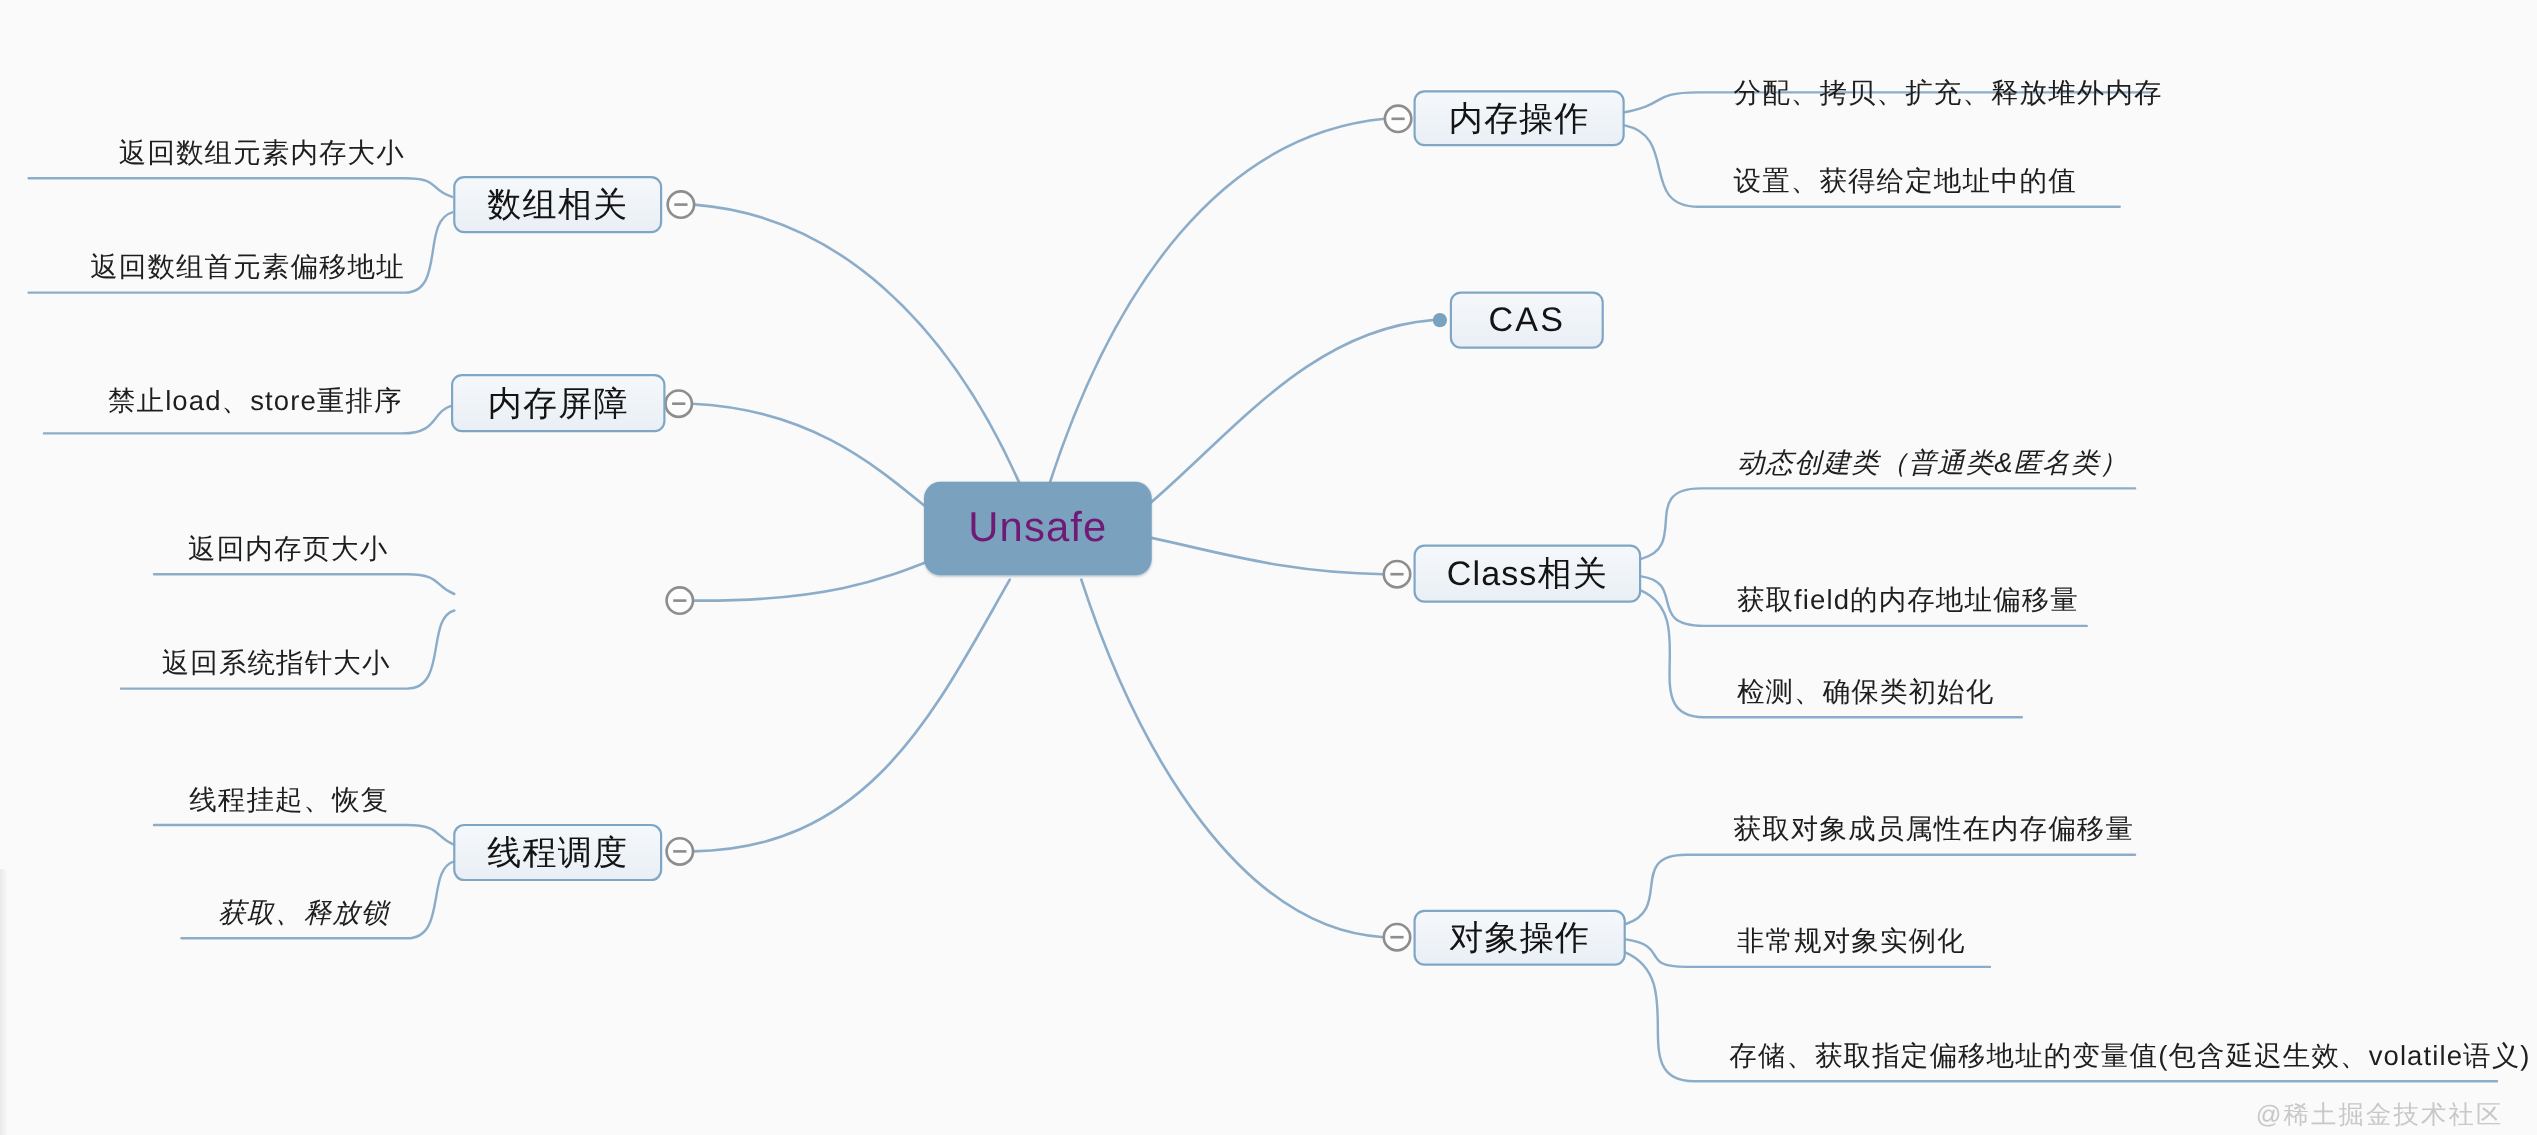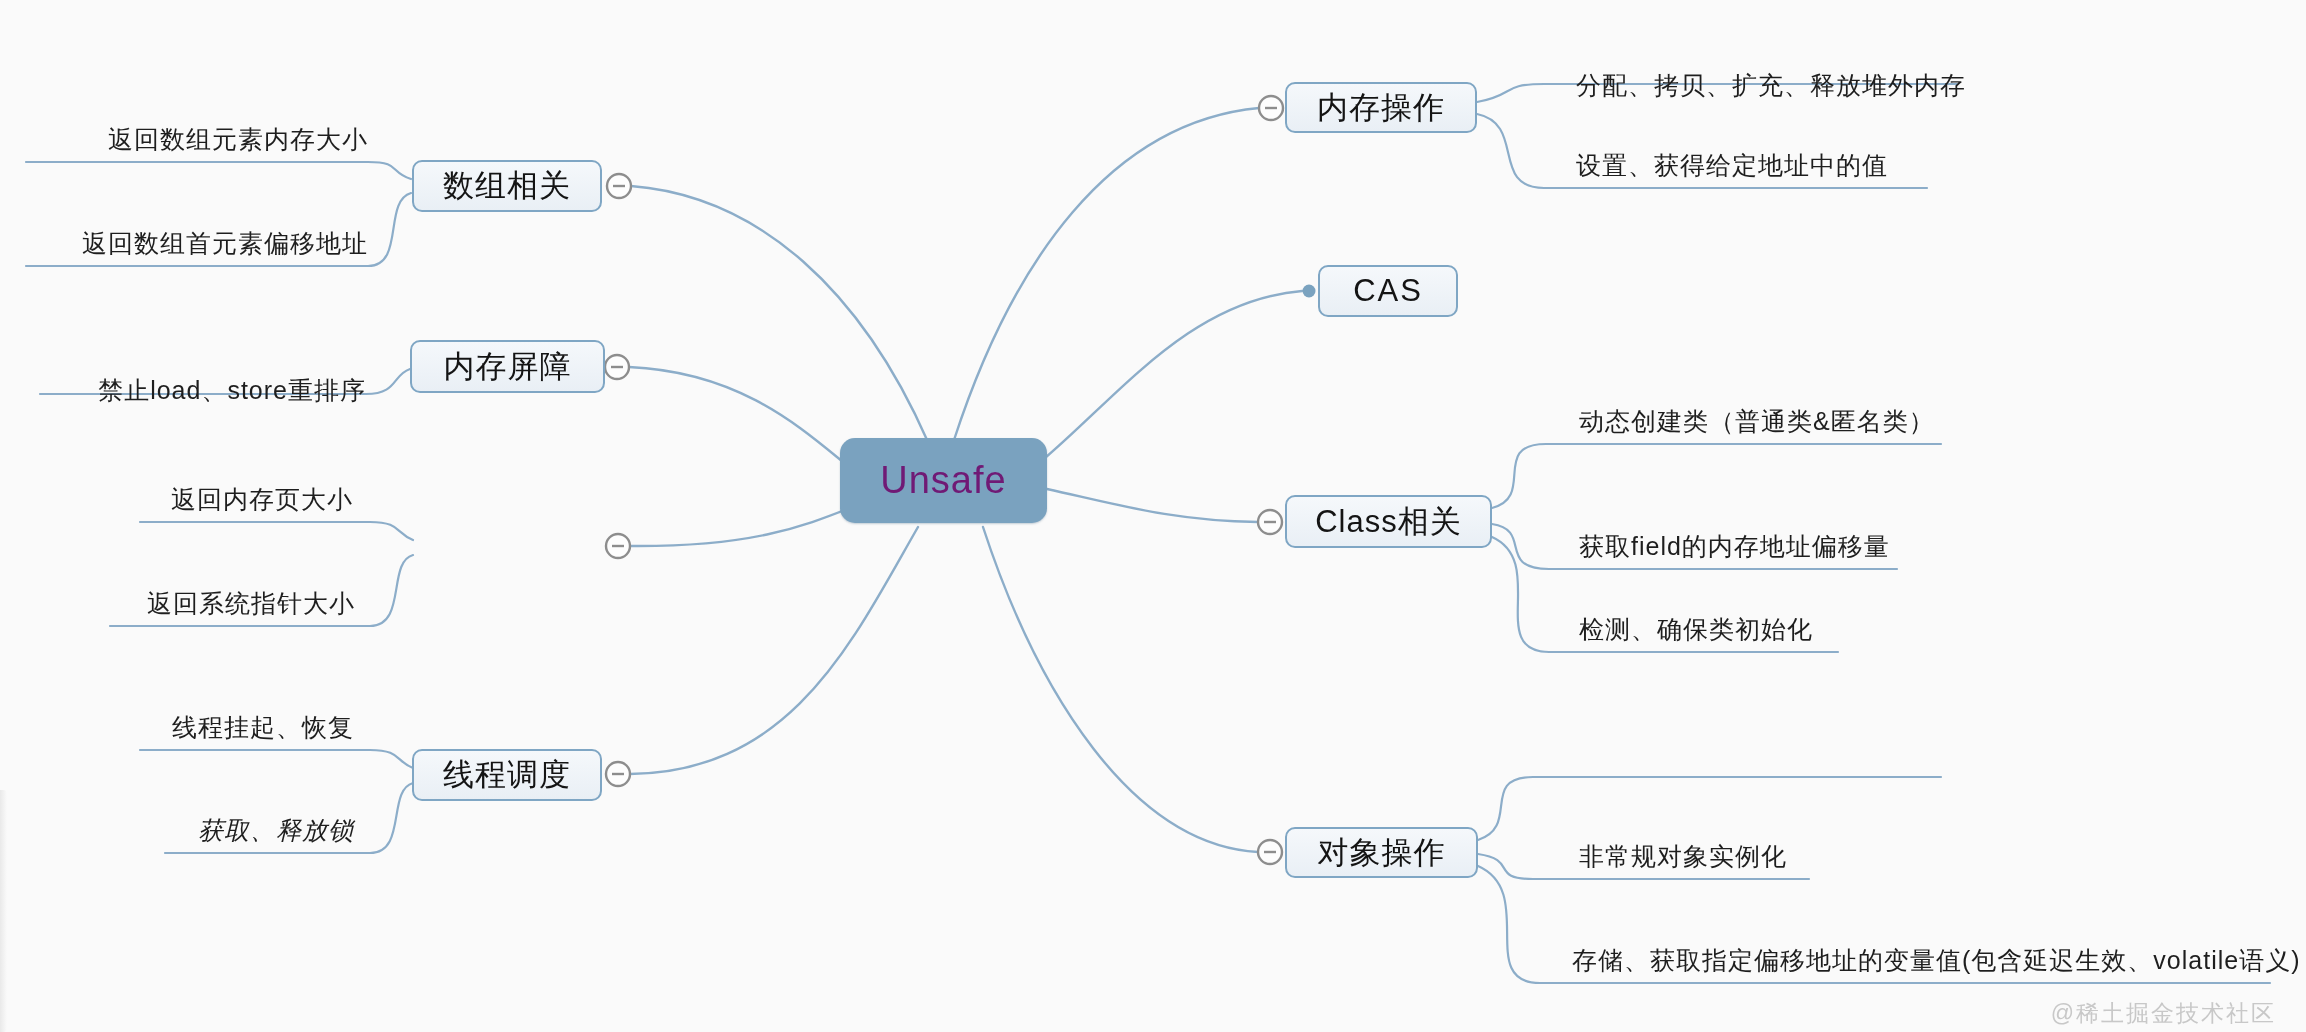--- a/index.html
+++ b/index.html
@@ -117,29 +117,30 @@
   <div class="node" style="left:1285px;top:82px;width:192px;height:51px;">内存操作</div>
   <div class="node" style="left:1318px;top:265px;width:140px;height:52px;letter-spacing:2px;">CAS</div>
   <div class="node" style="left:1285px;top:495px;width:207px;height:53px;">Class相关</div>
   <div class="node" style="left:1285px;top:827px;width:193px;height:51px;">对象操作</div>
   <div class="node" style="left:412px;top:160px;width:190px;height:52px;">数组相关</div>
   <div class="node" style="left:410px;top:340px;width:195px;height:53px;">内存屏障</div>
   <div class="node" style="left:412px;top:749px;width:190px;height:52px;">线程调度</div>
 
   <div class="leaf r" style="left:1576px;top:44px;margin-top:24px;">分配、拷贝、扩充、释放堆外内存</div>
   <div class="leaf r" style="left:1576px;top:148px;">设置、获得给定地址中的值</div>
-  <div class="leaf r" style="left:1579px;top:404px;">动态创建类（普通类&amp;匿名类）</div>
+  <div class="leaf r" style="left:1579px;top:404px;font-style:italic;">动态创建类（普通类&amp;匿名类）</div>
   <div class="leaf r" style="left:1579px;top:529px;">获取field的内存地址偏移量</div>
   <div class="leaf r" style="left:1579px;top:612px;">检测、确保类初始化</div>
+  <div class="leaf r" style="left:1576px;top:737px;">获取对象成员属性在内存偏移量</div>
   <div class="leaf r" style="left:1579px;top:839px;">非常规对象实例化</div>
   <div class="leaf r" style="left:1572px;top:943px;">存储、获取指定偏移地址的变量值(包含延迟生效、volatile语义)</div>
 
   <div class="leaf l" style="right:1938px;top:122px;">返回数组元素内存大小</div>
   <div class="leaf l" style="right:1938px;top:226px;">返回数组首元素偏移地址</div>
-  <div class="leaf l" style="right:1940px;top:373px;">禁止load、store重排序</div>
+  <div class="leaf l" style="right:1940px;top:348px;">禁止load、store重排序</div>
   <div class="leaf l" style="right:1953px;top:482px;">返回内存页大小</div>
   <div class="leaf l" style="right:1951px;top:586px;">返回系统指针大小</div>
   <div class="leaf l" style="right:1952px;top:710px;">线程挂起、恢复</div>
   <div class="leaf l" style="right:1952px;top:813px;font-style:italic;">获取、释放锁</div>
 
   <div class="edge-artifact"></div>
 
   <div class="watermark" style="right:30px;top:998px;">@稀土掘金技术社区</div>
 
 </div>

